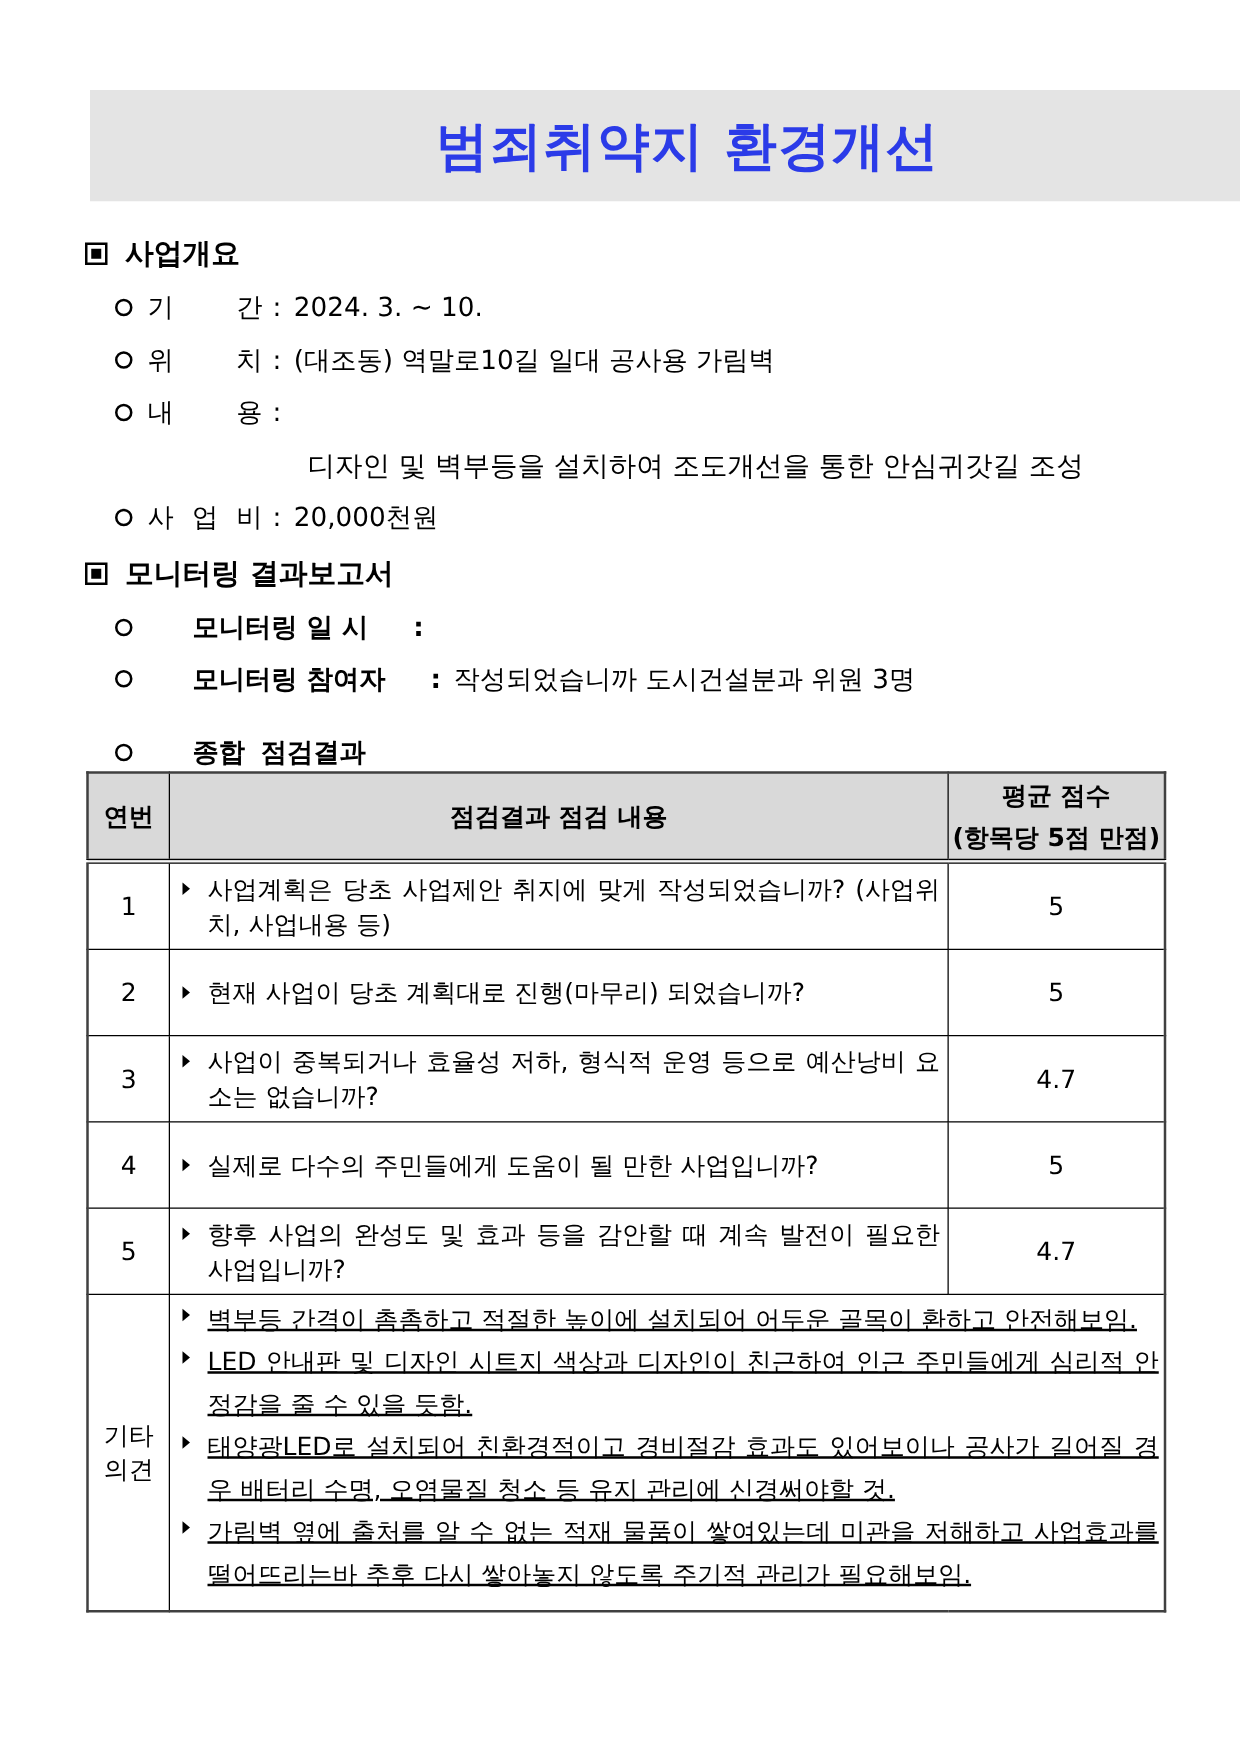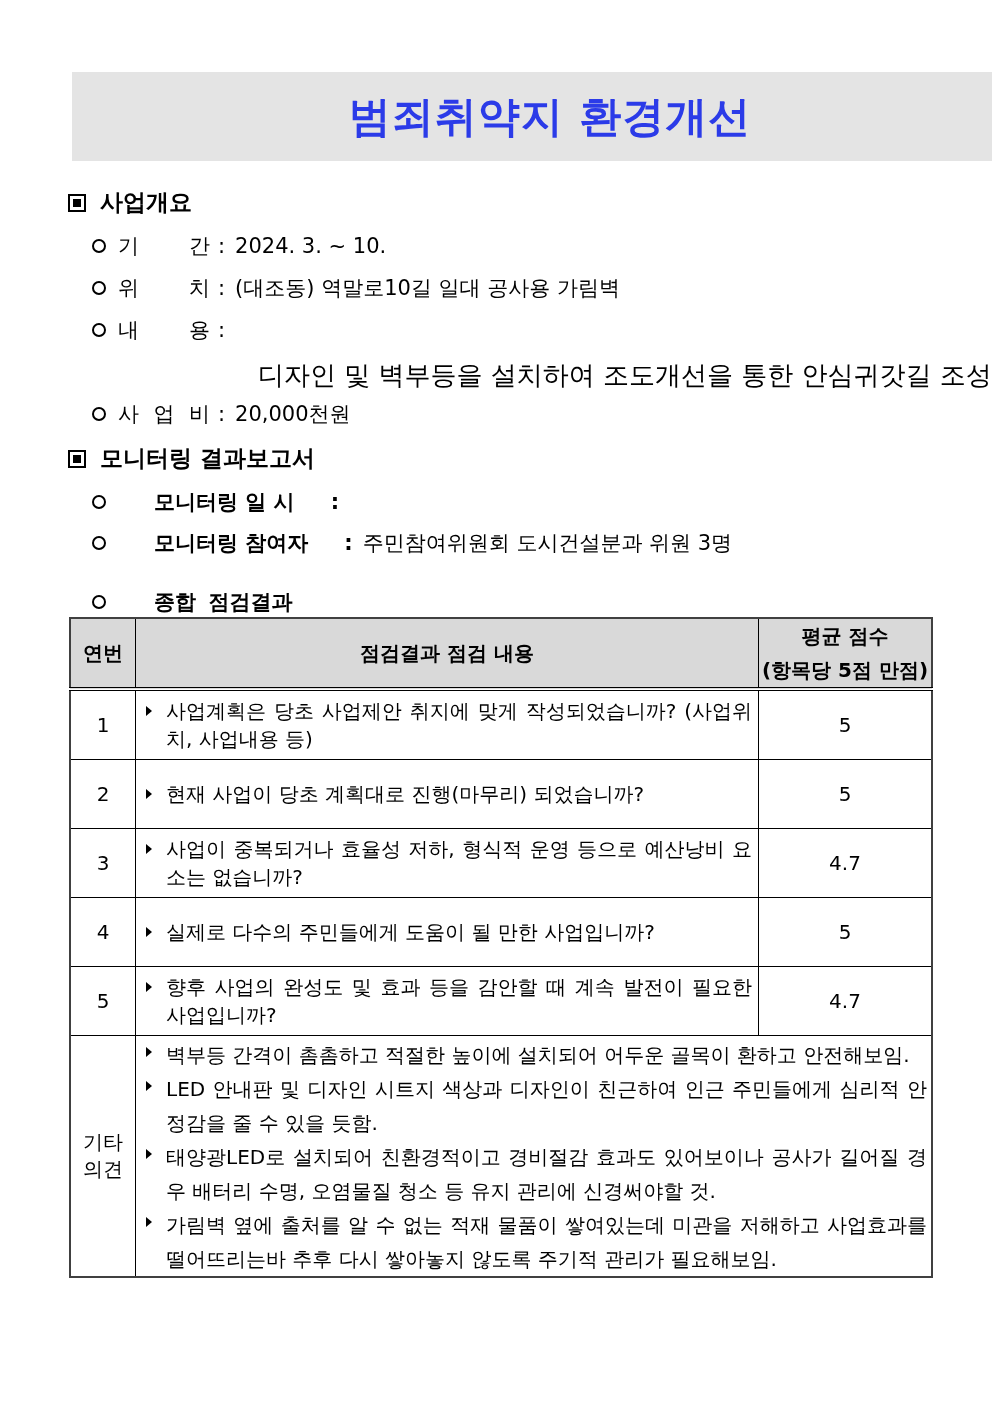--- a/index.html
+++ b/index.html
@@ -7,32 +7,32 @@
   .title-box { position: absolute; left: 72px; top: 72px; width: 956px; height: 89px; background: #e4e4e4; display: flex; align-items: center; justify-content: center; }
   .title-text { font-size: 42px; font-weight: bold; color: #2b3be8; letter-spacing: 1px; font-family: "DejaVu Sans", sans-serif; }
   .section-head { position: absolute; left: 68px; font-size: 23px; font-weight: bold; display: flex; align-items: center; }
   .sq-icon { width: 18px; height: 18px; border: 2px solid #000; box-sizing: border-box; display: inline-flex; align-items: center; justify-content: center; margin-right: 14px; }
   .sq-icon::after { content: ""; width: 8px; height: 8px; background: #000; }
   .line { position: absolute; left: 92px; font-size: 21px; display: flex; align-items: center; white-space: nowrap; }
   .circ { display: inline-block; width: 14px; height: 14px; border: 2px solid #000; border-radius: 50%; box-sizing: border-box; margin-right: 12px; }
   .lbl { display: inline-flex; justify-content: space-between; width: 92px; }
   .colon { margin: 0 10px 0 8px; }
   .bold { font-weight: bold; margin-left: 36px; }
-  .cont { position: absolute; left: 258px; font-size: 26px; white-space: nowrap; }
+  .cont { position: absolute; left: 246px; font-size: 22px; white-space: nowrap; }
   table.main { position: absolute; left: 69px; top: 617px; width: 864px; border-collapse: collapse; border: 2px solid #404040; font-size: 20px; }
   table.main td, table.main th { border: 1px solid #000; padding: 0; }
   table.main thead th { background: #d9d9d9; font-weight: bold; height: 66px; border-bottom: 4px double #000; }
   .c-no { width: 64px; text-align: center; }
   .c-score { width: 172px; text-align: center; }
   .row td { height: 68px; }
   .item { display: flex; align-items: flex-start; padding: 0 6px 0 6px; line-height: 28px; text-align: justify; }
   .tri { display: inline-block; width: 0; height: 0; border-top: 5px solid transparent; border-bottom: 5px solid transparent; border-left: 6px solid #000; margin: 9px 14px 0 4px; flex: none; }
   .remarks td { vertical-align: middle; }
   .rem-item { display: flex; align-items: flex-start; padding: 0 4px 0 6px; line-height: 34px; font-size: 20px; text-align: justify; }
-  .rem-list { padding: 2px 0 0 0; }
+  .rem-list { padding: 2px 0 12px 0; text-decoration: underline; }
   .hdr2 { line-height: 34px; }
 </style>
 </head>
 <body>
 
 <div class="title-box">
   <span class="title-text">범죄취약지 환경개선</span>
 </div>
 
 <div class="section-head" style="top:187px;">
@@ -89,21 +89,21 @@
 <div class="line" style="top:488px;">
   <span class="circ"></span>
   <span class="bold">모니터링 일 시</span>
   <span class="colon bold">:</span>
 </div>
 
 <div class="line" style="top:529px;">
   <span class="circ"></span>
   <span class="bold">모니터링 참여자</span>
   <span class="colon bold">:</span>
-  <span>주민참여위원회 도시건설분과 위원 3명</span>
+  <span>작성되었습니까 도시건설분과 위원 3명</span>
 </div>
 
 <div class="line" style="top:588px;font-family:Liberation Mono, monospace;">
   <span class="circ"></span>
   <span class="bold">종합 점검결과</span>
 </div>
 
 <table class="main">
   <thead>
     <tr>

